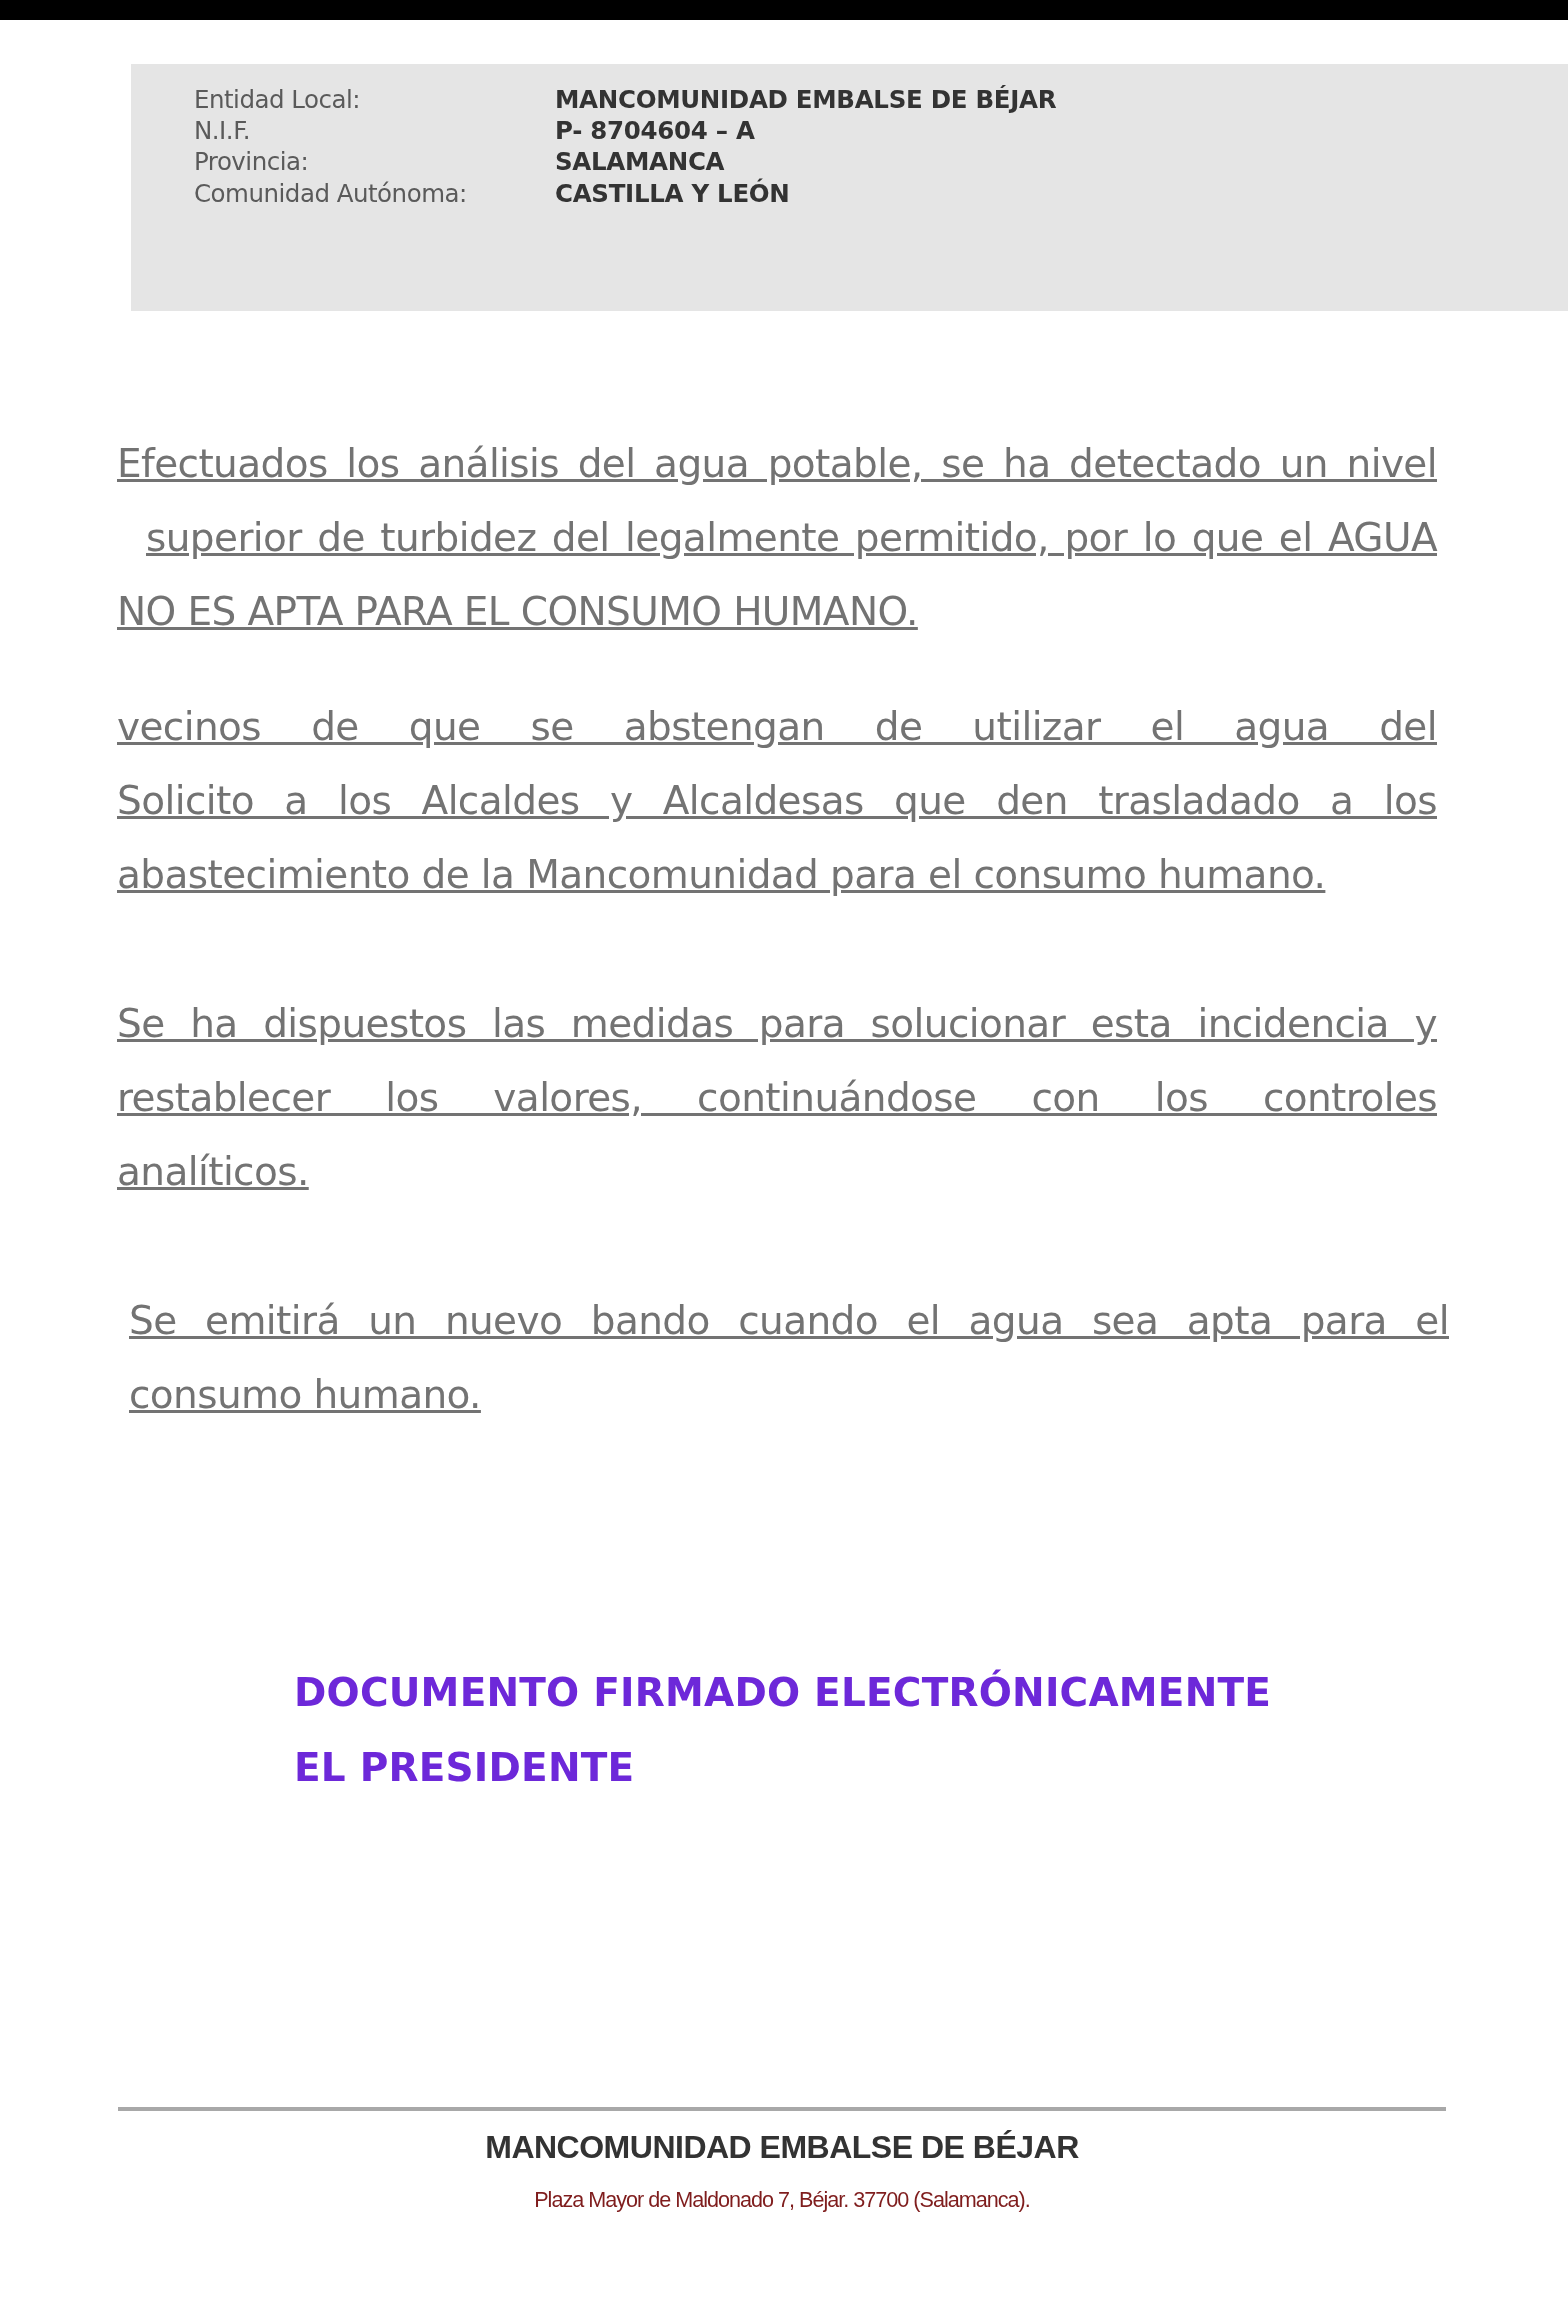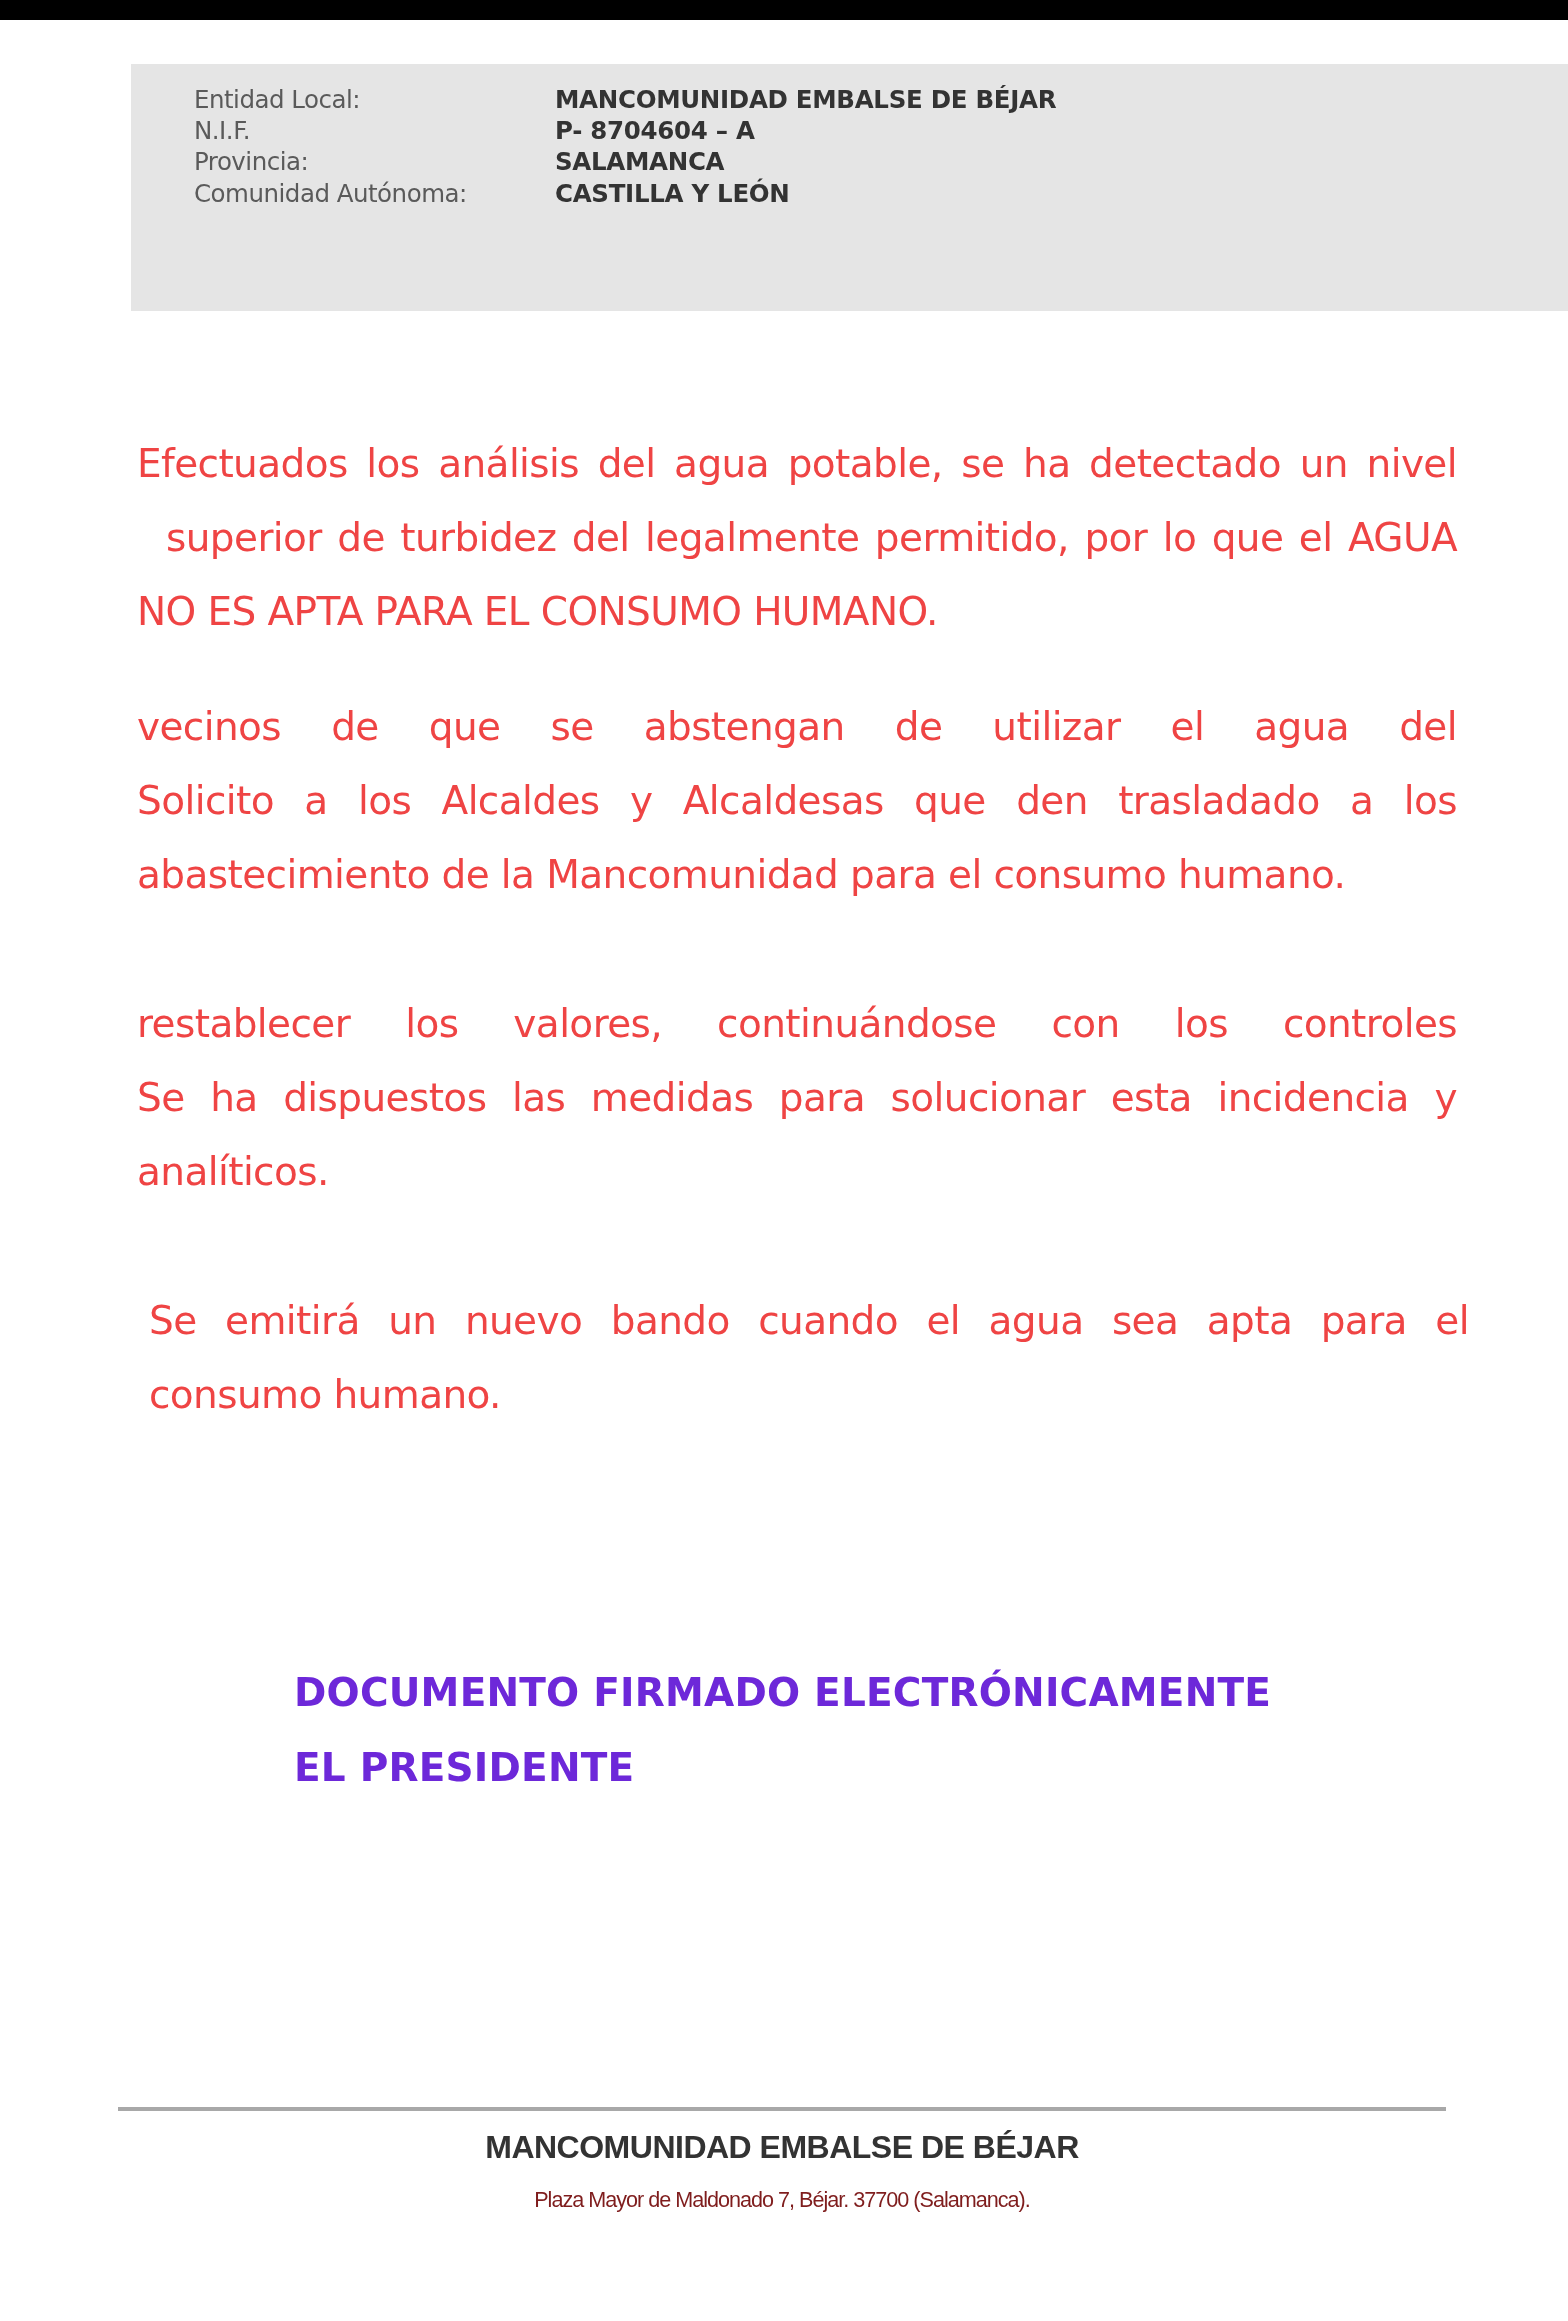--- a/index.html
+++ b/index.html
@@ -2,21 +2,21 @@
 <html><head>
 <meta charset="utf-8">
 <style>
   html, body { margin:0; padding:0; }
   body { width:1568px; height:2322px; background:#ffffff; position:relative; overflow:hidden; font-family:"DejaVu Sans", sans-serif; color:#3a3a3a; }
   .topbar { position:absolute; left:0; top:0; width:1568px; height:19.6px; background:#000; }
   .header-box { position:absolute; left:131px; top:64px; width:1476px; height:247px; background:#e5e5e5; }
   .hdr-row { position:absolute; left:63px; height:31px; font-size:24.5px; line-height:31px; white-space:nowrap; }
   .hdr-label { position:absolute; left:0; color:#5a5a5a; letter-spacing:-0.5px; }
   .hdr-value { position:absolute; left:361px; color:#333; font-weight:bold; letter-spacing:-0.3px; }
-  .para { position:absolute; left:137px; width:1320px; font-size:39px; line-height:74px; text-align:justify; color:#ef4444; letter-spacing:-0.6px; }
+  .para { position:absolute; left:117px; width:1320px; font-size:39px; line-height:74px; text-align:justify; color:#737373; letter-spacing:-0.6px;text-decoration:underline; }
   .para span { display:block; }
   .sig { position:absolute; left:294px; width:1078px; text-align:left; font-weight:bold; font-size:39px; line-height:74px; color:#6d28d9; letter-spacing:0.2px; }
   .footer-line { position:absolute; left:118px; top:2107px; width:1328px; height:3.9px; background:#a8a8a8; }
   .footer-title { position:absolute; left:118px; width:1328px; top:2129px; text-align:center; font-weight:bold; font-size:32px; color:#333; font-family:"Liberation Sans", sans-serif; letter-spacing:-0.5px; }
   .footer-addr { position:absolute; left:118px; width:1328px; top:2187px; text-align:center; font-size:21.6px; color:#7f1d1d; font-family:"Liberation Sans", sans-serif; letter-spacing:-1px; }
 </style>
 </head>
 <body>
 
 <div class="topbar"></div>
@@ -46,22 +46,22 @@
   <span>NO ES APTA PARA EL CONSUMO HUMANO.</span>
 </div>
 
 <div class="para" style="top:690px;">
   <span style="text-align-last:justify;">vecinos de que se abstengan de utilizar el agua del</span>
   <span style="text-align-last:justify;">Solicito a los Alcaldes y Alcaldesas que den trasladado a los</span>
   <span>abastecimiento de la Mancomunidad para el consumo humano.</span>
 </div>
 
 <div class="para" style="top:987px;">
+  <span style="text-align-last:justify;">Se ha dispuestos las medidas para solucionar esta incidencia y</span>
   <span style="text-align-last:justify;">restablecer los valores, continuándose con los controles</span>
-  <span style="text-align-last:justify;">Se ha dispuestos las medidas para solucionar esta incidencia y</span>
   <span>analíticos.</span>
 </div>
 
 <div class="para" style="top:1284px;margin-left:12px;">
   <span style="text-align-last:justify;">Se emitirá un nuevo bando cuando el agua sea apta para el</span>
   <span>consumo humano.</span>
 </div>
 
 <div class="sig" style="top:1656px;">DOCUMENTO FIRMADO ELECTRÓNICAMENTE</div>
 <div class="sig" style="top:1731px;">EL PRESIDENTE</div>

